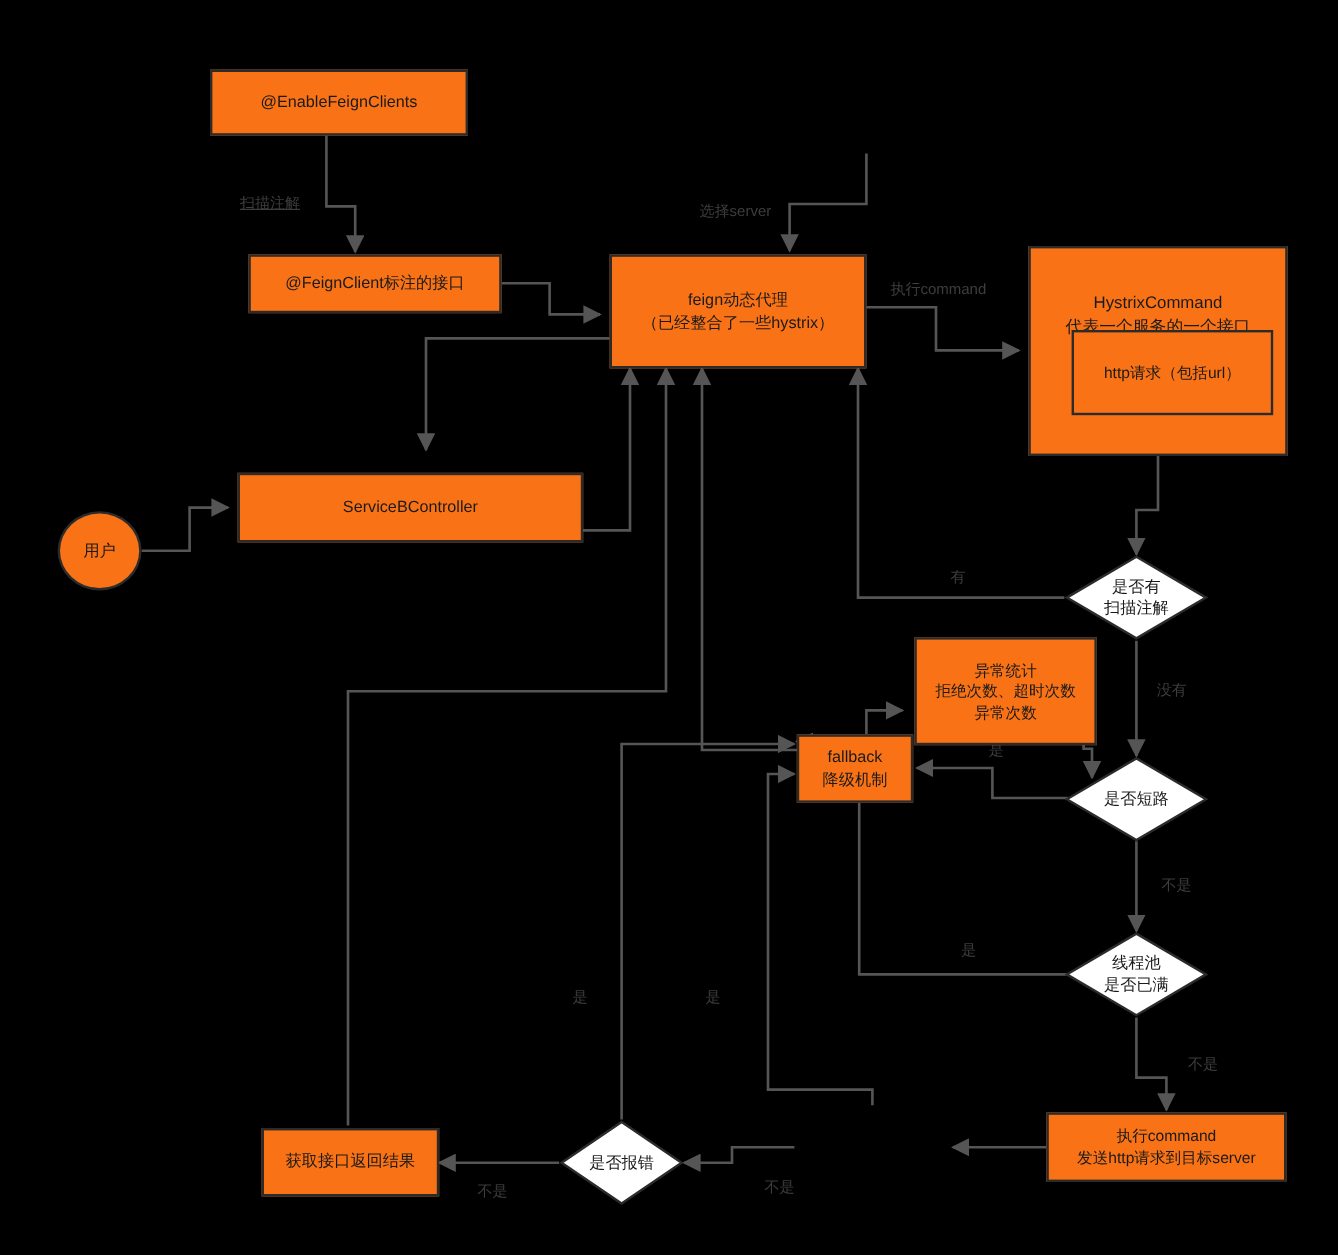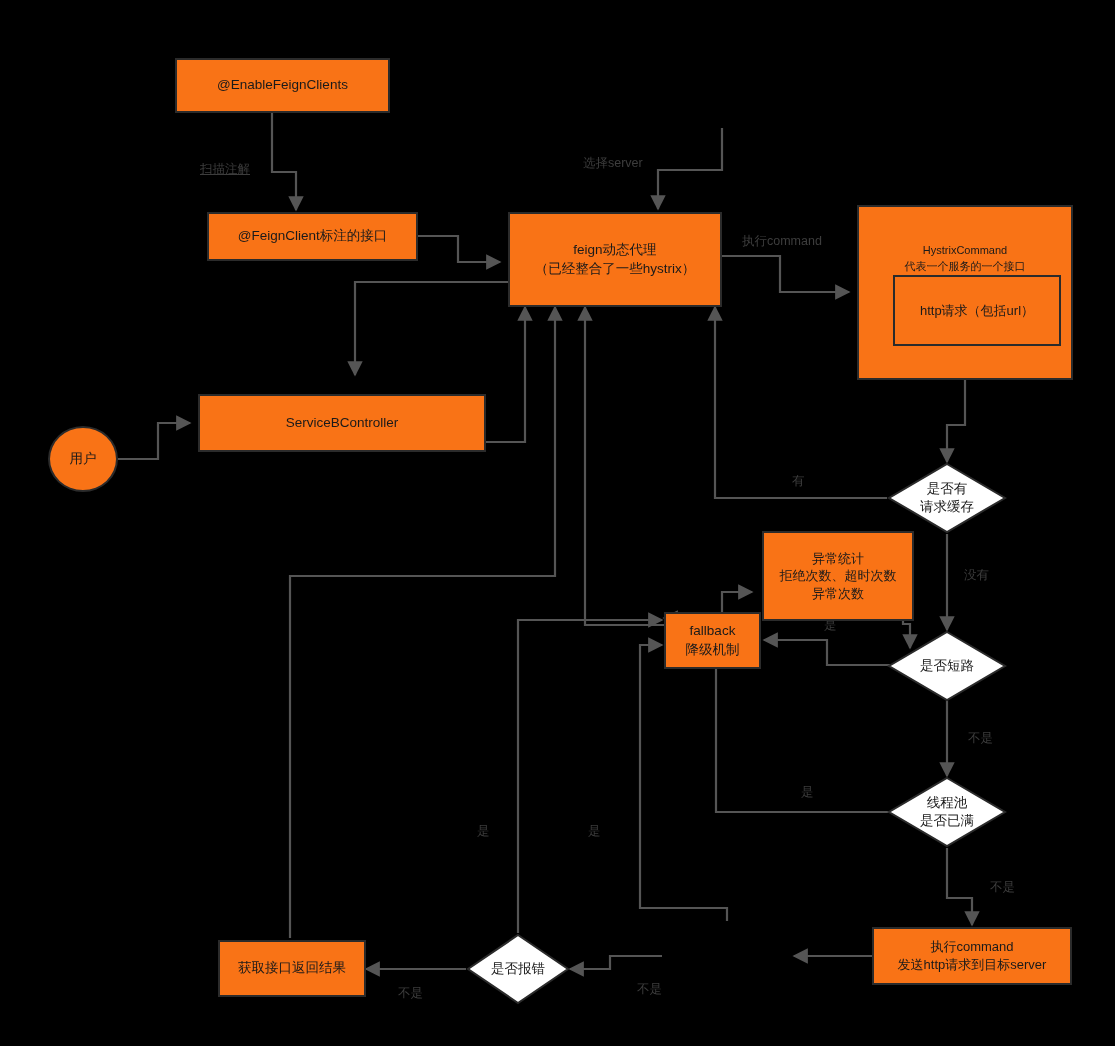--- a/index.html
+++ b/index.html
@@ -43,21 +43,21 @@
   }
   .node.circle {
     border-radius: 50%;
   }
   .node.hystrix-outer {
     display: block;
     padding-top: 18px;
   }
   .hystrix-title {
     text-align: center;
-    font-size: 11px;
+    font-size: 14px;
     line-height: 1.4;
     white-space: pre-line;
     color: #1a1a1a;
   }
   .diamond-wrap {
     position: absolute;
     z-index: 3;
   }
   .diamond-wrap svg {
     position: absolute;
@@ -178,21 +178,21 @@
   <div class="node" style="left:872px; top:927px; width:200px; height:58px; font-size:13px;">执行command
 发送http请求到目标server</div>
 
   <div class="node" style="left:218px; top:940px; width:148px; height:57px;">获取接口返回结果</div>
 
   <div class="diamond-wrap" style="left:887px; top:462px; width:120px; height:72px;">
     <svg width="120" height="72" viewBox="0 0 120 72">
       <polygon points="60,2 118,36 60,70 2,36" fill="#ffffff" stroke="#2b2b2b" stroke-width="2"></polygon>
     </svg>
     <div class="diamond-label">是否有
-请求缓存</div>
+扫描注解</div>
   </div>
 
   <div class="diamond-wrap" style="left:887px; top:630px; width:120px; height:72px;">
     <svg width="120" height="72" viewBox="0 0 120 72">
       <polygon points="60,2 118,36 60,70 2,36" fill="#ffffff" stroke="#2b2b2b" stroke-width="2"></polygon>
     </svg>
     <div class="diamond-label">是否短路</div>
   </div>
 
   <div class="diamond-wrap" style="left:887px; top:776px; width:120px; height:72px;">
@@ -206,21 +206,21 @@
 
   <div class="diamond-wrap" style="left:466px; top:933px; width:104px; height:72px;">
     <svg width="104" height="72" viewBox="0 0 104 72">
       <polygon points="52,2 102,36 52,70 2,36" fill="#ffffff" stroke="#2b2b2b" stroke-width="2"></polygon>
     </svg>
     <div class="diamond-label">是否报错</div>
   </div>
 
   <div class="edge-label" style="left:200px; top:161px;text-decoration:underline;">扫描注解</div>
 
-  <div class="edge-label" style="left:583px; top:155px;">选择server</div>
+  <div class="edge-label" style="left:583px; top:168px;">选择server</div>
 
   <div class="edge-label" style="left:742px; top:233px;">执行command</div>
 
   <div class="edge-label" style="left:792px; top:473px;">有</div>
 
   <div class="edge-label" style="left:964px; top:567px;">没有</div>
 
   <div class="edge-label" style="left:824px; top:617px;">是</div>
 
   <div class="edge-label" style="left:968px; top:730px;">不是</div>

